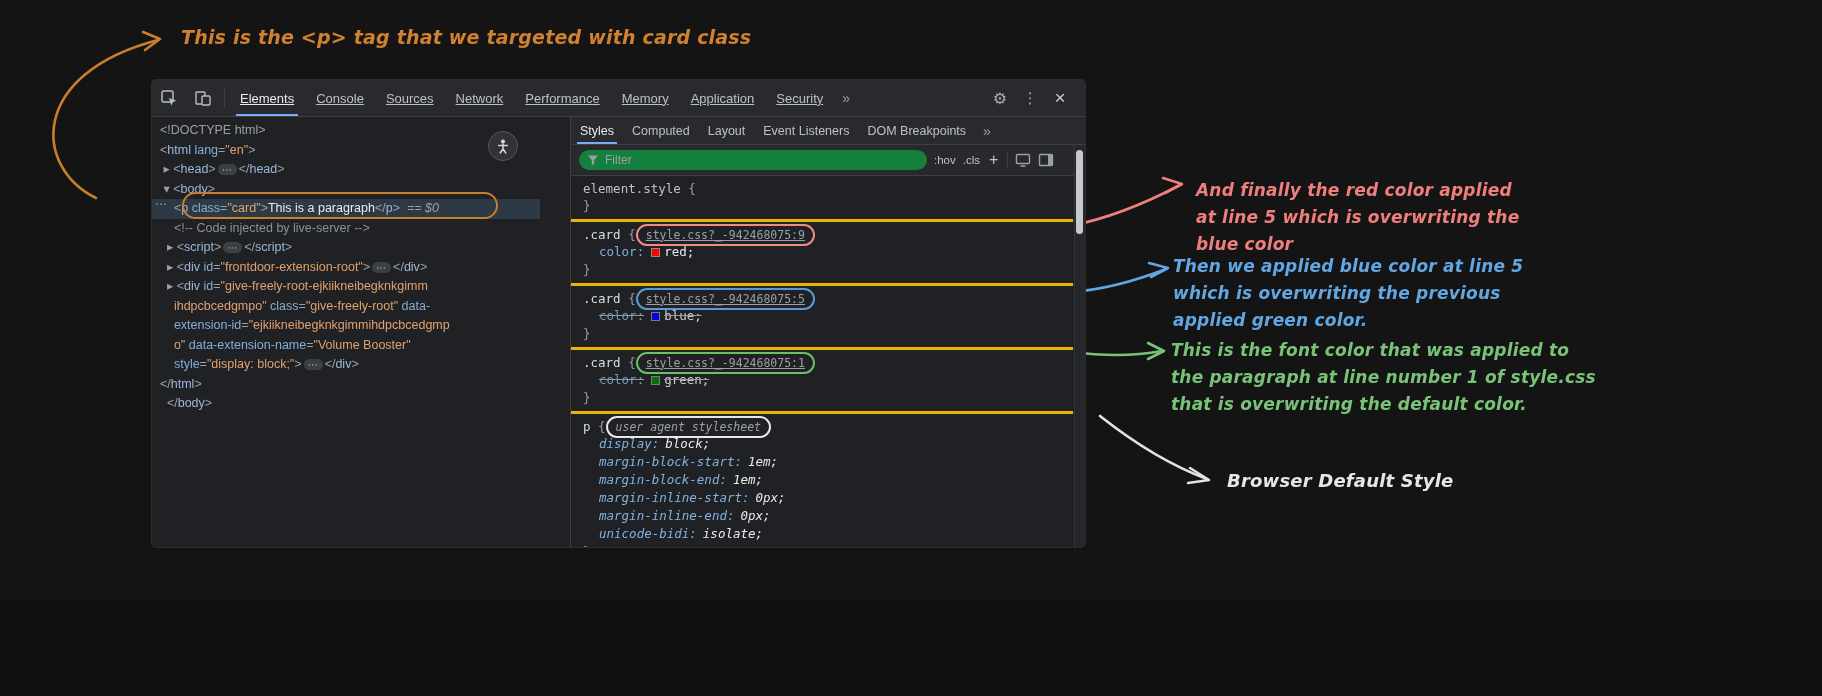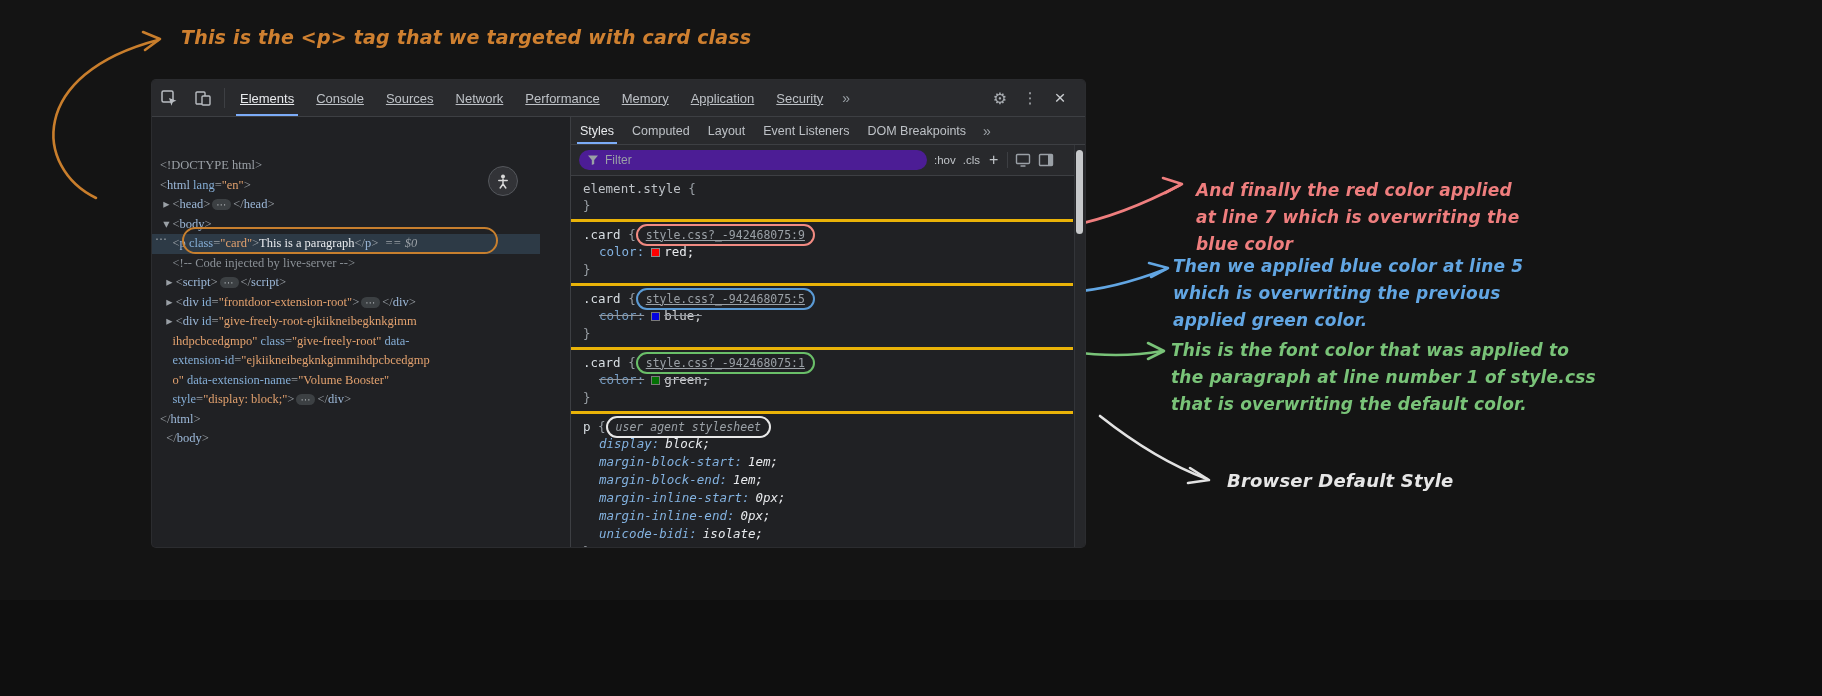--- a/index.html
+++ b/index.html
@@ -34,21 +34,21 @@
   .more-tabs { padding:0 8px; display:flex; align-items:center; color:#9aa0a6; font-size:14px; }
   .tb-right { margin-left:auto; display:flex; align-items:center; }
   .glyph-btn { width:30px; text-align:center; color:#a8acb1; cursor:default; }
   .gear { font-size:16px; }
   .kebab { font-size:15px; }
   .closex { font-size:19px; color:#c9cccf; }
 
   .panes { display:flex; height:430px; }
 
   
-  .dom-pane { width:388px; position:relative; padding-top:4px; font-family:Liberation Serif, serif; font-size:12.5px; overflow:hidden;margin-top:35px; }
+  .dom-pane { width:388px; position:relative; padding-top:4px; font-family:Liberation Sans, sans-serif; font-size:12.5px; overflow:hidden; }
   .dom-line { height:19.5px; line-height:19.5px; white-space:pre; padding-left:8px; }
   .dom-line.selected { background:#2d3a46; }
   .tk-p  { color:#9aa0a6; }
   .tk-tag{ color:#9cb8d8; }
   .tk-at { color:#85aed6; }
   .tk-v  { color:#e2a16e; }
   .tk-tx { color:#e8eaed; }
   .tk-cm { color:#8b9197; }
   .tk-ar { color:#9aa0a6; }
   .tk-eq { color:#9aa0a6; font-style:italic; }
@@ -58,21 +58,21 @@
   .a11y-btn { position:absolute; right:22px; top:14px; width:30px; height:30px; border-radius:50%;
               background:#323337; border:1px solid #55585d; display:flex; align-items:center; justify-content:center; }
 
   
   .styles-pane { flex:1; border-left:1px solid #3d3f43; display:flex; flex-direction:column; position:relative;margin-left:30px; }
   .sub-tabs { height:28px; background:#292a2d; border-bottom:1px solid #3d3f43; display:flex; align-items:stretch; }
   .sub-tab { padding:0 9px; display:flex; align-items:center; font-size:12.5px; color:#bdc1c6; position:relative; white-space:nowrap; }
   .sub-tab.active { color:#e8eaed; }
   .sub-tab.active::after { content:""; position:absolute; left:6px; right:6px; bottom:0; height:2px; background:#7cacf8; }
   .filter-row { height:31px; background:#28292c; border-bottom:1px solid #3d3f43; display:flex; align-items:center; padding:0 8px; gap:7px; }
-  .filter-pill { width:348px; height:20px; background:#4c1d95; border-radius:11px; display:flex; align-items:center; padding:0 8px; gap:6px; }
+  .filter-pill { width:348px; height:20px; background:#15803d; border-radius:11px; display:flex; align-items:center; padding:0 8px; gap:6px; }
   .filter-pill input { flex:1; background:transparent; border:none; outline:none; color:#dadce0; font-size:12px; font-family:"Liberation Sans", sans-serif; }
   .filter-pill input::placeholder { color:#9aa0a6; }
   .tool-txt { color:#c0c4c8; font-size:11.5px; }
   .plus-btn { color:#c0c4c8; font-size:16px; padding:0 2px; }
   .mini-divider { width:1px; height:16px; background:#3d3f43; }
 
   .rules { flex:1; overflow:hidden; font-family:"DejaVu Sans Mono", monospace; font-size:12.5px; color:#d8dee3; padding-right:12px; }
   .rule { padding:4px 0 5px 12px; border-bottom:3px solid #eab308; }
   .rule-line { line-height:17px; }
   .rule-head { display:flex; align-items:center; line-height:17px; }
@@ -115,21 +115,21 @@
       <path stroke="#e2e2e2" d="M 1100 416 C 1138 446, 1172 466, 1207 479"></path>
       <path stroke="#e2e2e2" d="M 1190 468 L 1209 480 L 1188 483"></path>
     </g>
   </svg>
 
   <div class="note note-orange">
     <div>This is the &lt;p&gt;  tag that we targeted with card class</div>
   </div>
   <div class="note note-red">
     <div>And finally the red color applied</div>
-    <div>at line 7 which is overwriting the</div>
+    <div>at line 5 which is overwriting the</div>
     <div>blue color</div>
   </div>
   <div class="note note-blue">
     <div>Then we applied blue color at line 5</div>
     <div>which is overwriting the previous</div>
     <div>applied green color.</div>
   </div>
   <div class="note note-green">
     <div>This is the font color that was applied to</div>
     <div>the paragraph at line number 1 of style.css</div>

